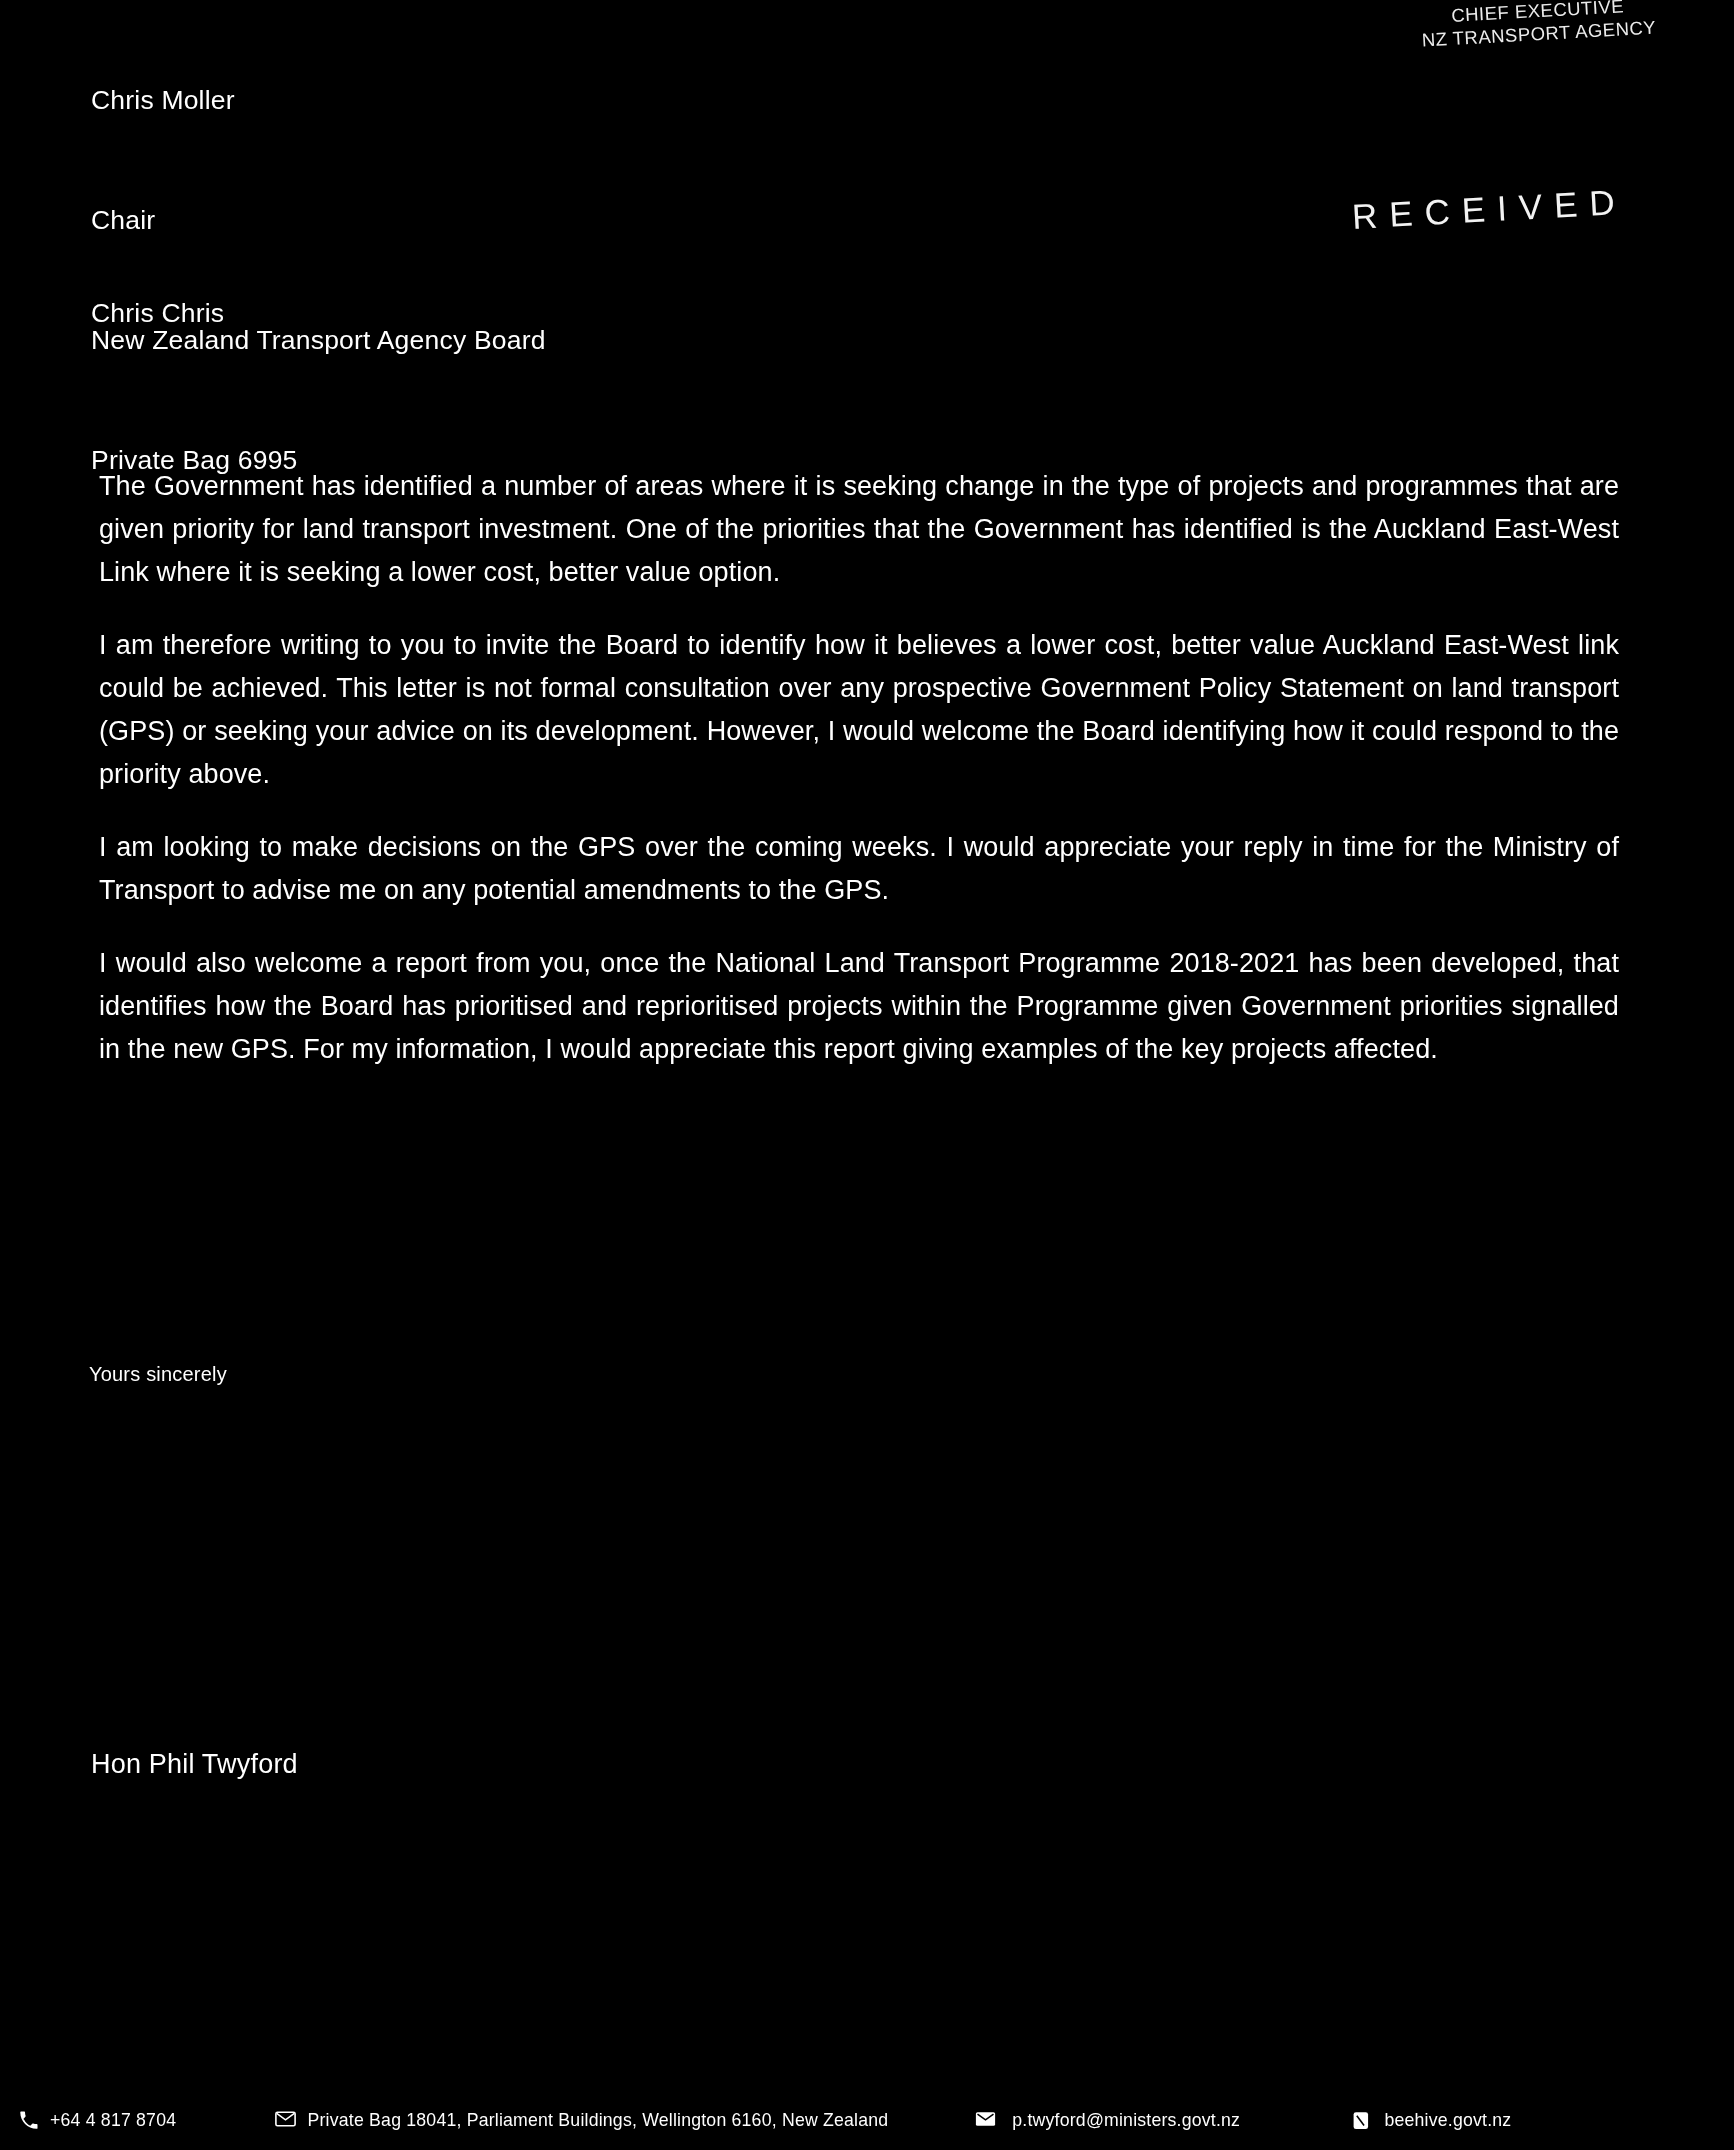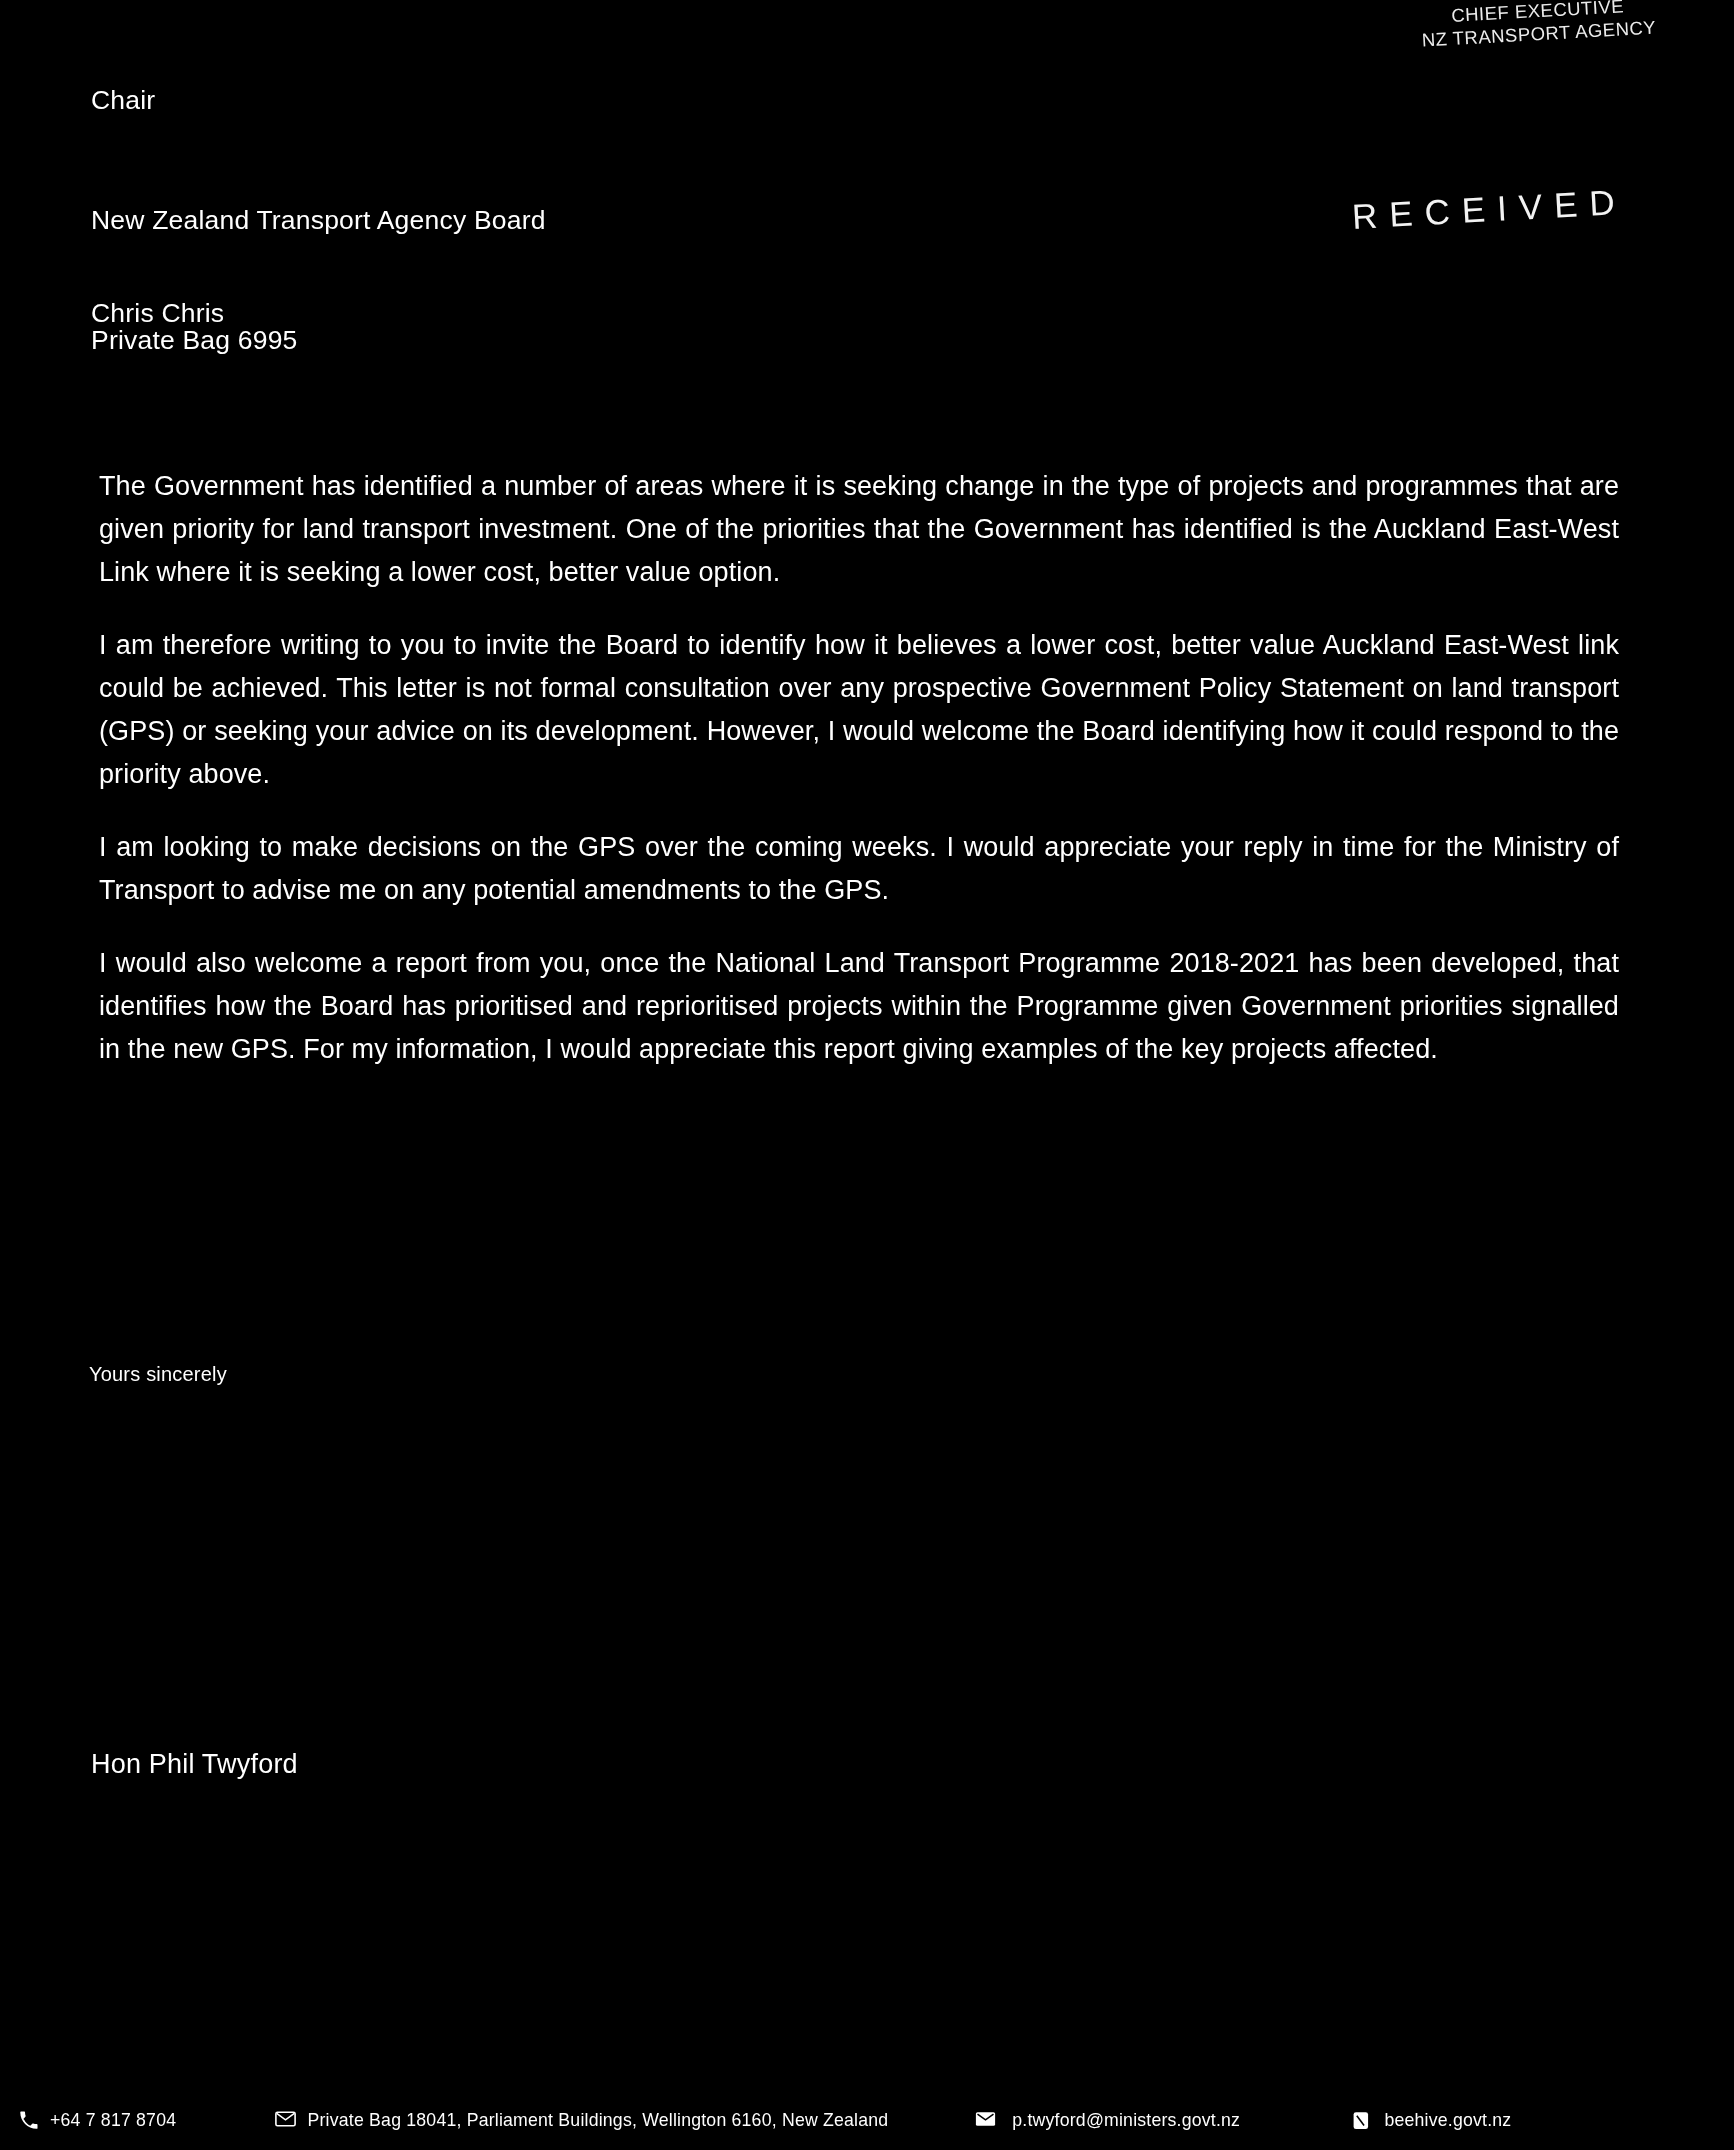--- a/index.html
+++ b/index.html
@@ -139,20 +139,21 @@
   .ficon svg { display: block; }
 
   .f-text { display: inline-block; }
 </style>
 </head>
 <body>
 
 <div class="page">
 
   <div class="addressee">
+    <div>Chris Moller</div>
     <div>Chair</div>
     <div>New Zealand Transport Agency Board</div>
     <div>Private Bag 6995</div>
   </div>
 
   <div class="stamp-block">
     <div class="stamp-name">FERGUS GAMMIE</div>
     <div class="stamp-name">CHIEF EXECUTIVE</div>
     <div class="stamp-name">NZ TRANSPORT AGENCY</div>
   </div>
@@ -171,21 +172,21 @@
   <div class="signer">Hon Phil Twyford</div>
 
   <div class="footer">
 
     <div class="f-item f-phone">
       <span class="ficon">
         <svg width="21" height="19.3" viewBox="0 0 24 24" aria-hidden="true">
           <path fill="#ffffff" d="M6.6 10.8c1.7 3.3 4.3 5.9 7.6 7.6l2.5-2.5c.3-.3.8-.4 1.2-.3 1.3.4 2.7.7 4.1.7.7 0 1.2.5 1.2 1.2V21c0 .7-.5 1.2-1.2 1.2C10.9 22.2 1.8 13.1 1.8 1.9 1.8 1.2 2.3.7 3 .7h3.5c.7 0 1.2.5 1.2 1.2 0 1.4.2 2.8.7 4.1.1.4 0 .9-.3 1.2l-2.5 2.6z"></path>
         </svg>
       </span>
-      <span class="f-text">+64 7 817 8704</span>
+      <span class="f-text">+64 4 817 8704</span>
     </div>
 
     <div class="f-item f-address">
       <span class="ficon">
         <svg width="21" height="16" viewBox="0 0 26 20" aria-hidden="true">
           <rect x="1" y="1.5" width="24" height="17" rx="2" fill="none" stroke="#ffffff" stroke-width="2"></rect>
           <path d="M2 3l11 8 11-8" fill="none" stroke="#ffffff" stroke-width="2"></path>
         </svg>
       </span>
       <span class="f-text">Private Bag 18041, Parliament Buildings, Wellington 6160, New Zealand</span>

